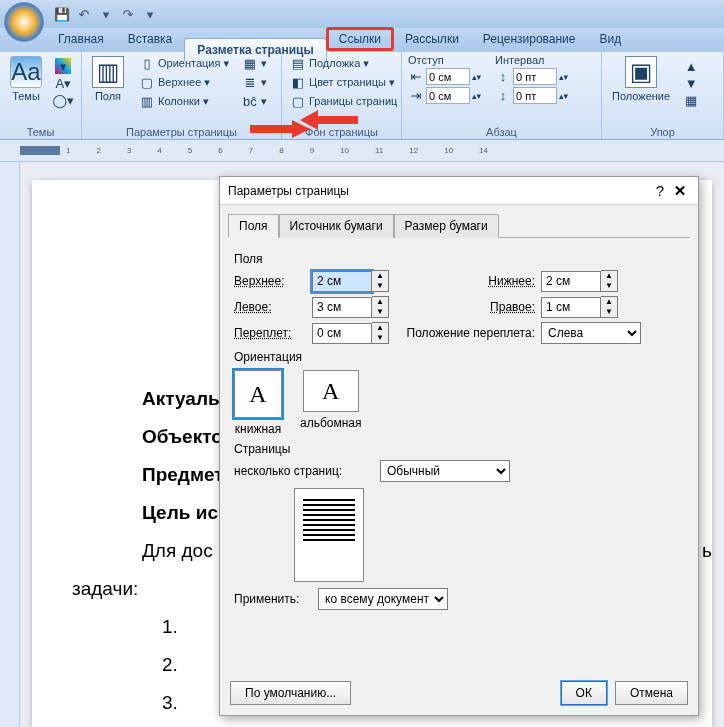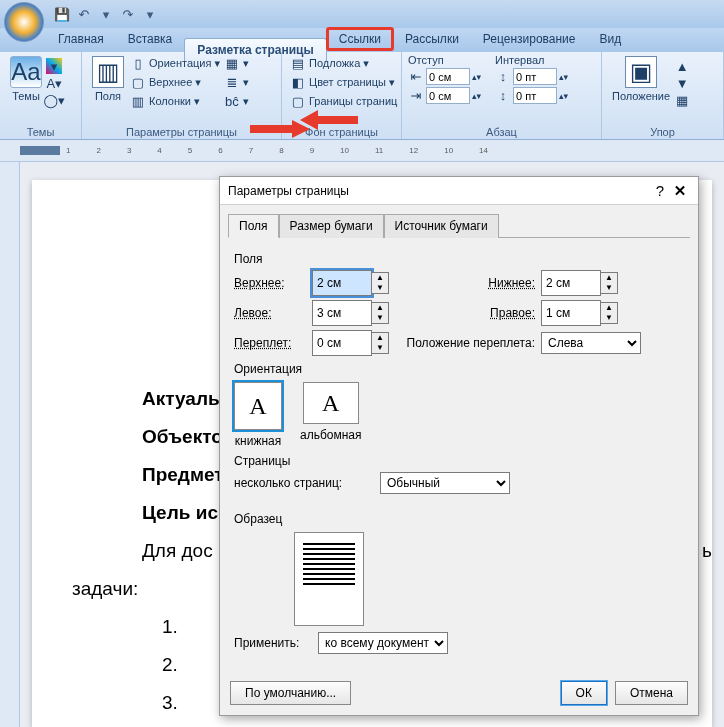--- a/index.html
+++ b/index.html
@@ -11,21 +11,21 @@
   .qat-icon { width:16px; height:16px; font-size:13px; color:#3b5a80; display:flex;align-items:center;justify-content:center;}
   .title-text { flex:1; text-align:center; font-size:12px; color:#3b3b3b;}
   
   .tabs { height:24px; background: linear-gradient(#bfd7f2,#a8c7ea); display:flex; align-items:flex-start; padding-left:46px; font-size:12px;}
   .tab { padding:4px 12px; color:#1e3f66; cursor:pointer;}
   .tab.active { background: linear-gradient(#f5faff,#e4eefb); border:1px solid #8faed3; border-bottom:none; border-radius:3px 3px 0 0; font-weight:bold; color:#2a4d78;margin-top:10px;}
   .tab.marked { outline:3px solid #e53a2c; outline-offset:-2px; border-radius:2px;}
   
   .ribbon { height:88px; background: linear-gradient(#e9f1fb,#cfe0f4); border-bottom:1px solid #8faed3; display:flex; font-size:11px; color:#1e3f66;}
   .group { border-right:1px solid #b0c8e4; padding:2px 6px 0 6px; display:flex; flex-direction:column;}
-  .group-body { flex:1; display:flex; align-items:flex-start; gap:0;}
+  .group-body { flex:1; display:flex; align-items:flex-start; gap:9px;}
   .group-label { text-align:center; font-size:11px; color:#3b5a80; padding:1px 0; position:relative;}
   .rbtn { display:flex; align-items:center; gap:3px; padding:1px 2px; white-space:nowrap; font-size:11px;}
   .vbtn { display:flex; flex-direction:column; align-items:center; gap:2px; padding:2px 4px;}
   .col { display:flex; flex-direction:column; gap:1px;}
   .ico { width:16px; height:16px; display:inline-flex; align-items:center; justify-content:center; font-size:13px;}
   .ico-lg { width:32px; height:32px; font-size:24px;}
   .spin-in { width:44px; height:17px; border:1px solid #95aecb; background:#fff; font-size:11px; padding:0 2px;}
   
   .ruler-area { height:22px; background:#dfe9f6; border-bottom:1px solid #b0c8e4; display:flex; align-items:center; font-size:8px; color:#5a5a5a; padding-left:20px; overflow:hidden;}
   .ruler-area span { margin-right:26px;}
@@ -41,21 +41,21 @@
   .dlg-tabs { display:flex; padding:8px 8px 0 8px; gap:0;}
   .dlg-tab { border:1px solid #aaa; border-bottom:none; padding:4px 10px; background:#f0f0f0; font-size:12px; position:relative; top:1px;}
   .dlg-tab.active { background:#f0f0f0; border-bottom:1px solid #f0f0f0; z-index:2; }
   .dlg-tab:not(.active){ background:#e6e6e6;}
   .dlg-body { border-top:1px solid #aaa; margin:0 8px; padding:8px 6px; flex:1; overflow:hidden;}
   .section-label { font-size:12px; margin:6px 0 2px 0;}
   .margin-row { display:flex; align-items:center; gap:6px; margin:4px 0;}
   .margin-row .lbl { width:72px; text-decoration:underline; text-decoration-style:dotted;}
   .margin-row .lbl2 { width:140px; text-align:right; text-decoration:underline; text-decoration-style:dotted;}
   .numfield { display:flex; align-items:center;}
-  .numfield input { width:60px; height:21px; border:1px solid #7a7a7a; padding:12px 4px; font-size:12px;}
+  .numfield input { width:60px; height:21px; border:1px solid #7a7a7a; padding:0 4px; font-size:12px;}
   .numfield.sel input { background:#cde5ff; outline:2px solid #4a90d9;}
   .spinbtns { display:flex; flex-direction:column; border:1px solid #7a7a7a; border-left:none;}
   .spinbtns div { width:16px; height:10px; font-size:8px; line-height:9px; text-align:center; background:#eee;}
   .orient-row { display:flex; gap:18px; margin:6px 0 4px 0;}
   .orient-item { display:flex; flex-direction:column; align-items:center; gap:4px; font-size:12px;}
   .orient-box { width:48px; height:48px; border:1px solid #888; background:#fff; display:flex; align-items:center; justify-content:center;}
   .orient-item.selected .orient-box { outline:2px solid #1e90d8;}
   .orient-box span { font-size:24px; font-family:serif;}
   .orient-box.land { width:56px; height:42px;}
   select.dlg-select { height:22px; border:1px solid #7a7a7a; background:#fff; font-size:12px; padding:0 2px;}
@@ -241,22 +241,22 @@
 </div>
 
 <div class="dialog">
   <div class="dlg-title">
     <span class="dlg-title-text">Параметры страницы</span>
     <span class="dlg-x" style="font-weight:normal;">?</span>
     <span class="dlg-x">✕</span>
   </div>
   <div class="dlg-tabs">
     <div class="dlg-tab active">Поля</div>
+    <div class="dlg-tab">Источник бумаги</div>
     <div class="dlg-tab">Размер бумаги</div>
-    <div class="dlg-tab">Источник бумаги</div>
   </div>
   <div class="dlg-body">
     <div class="section-label">Поля</div>
 
     <div class="margin-row">
       <span class="lbl">Верхнее:</span>
       <div class="numfield sel">
           <input value="2 см" style="">
           <div class="spinbtns">
             <div>▲</div>
@@ -318,21 +318,20 @@
         <span>альбомная</span>
       </div>
     </div>
 
     <div class="section-label">Страницы</div>
     <div class="margin-row">
       <span style="width:140px">несколько страниц:</span>
       <select class="dlg-select" style="width:130px"><option>Обычный</option></select>
     </div>
 
-    <div class="section-label" style="margin-top:18px">Образец</div>
     <div class="preview-box">
       <div></div>
         <div></div>
         <div></div>
         <div></div>
         <div></div>
         <div></div>
         <div></div>
         <div></div>
         <div></div>

